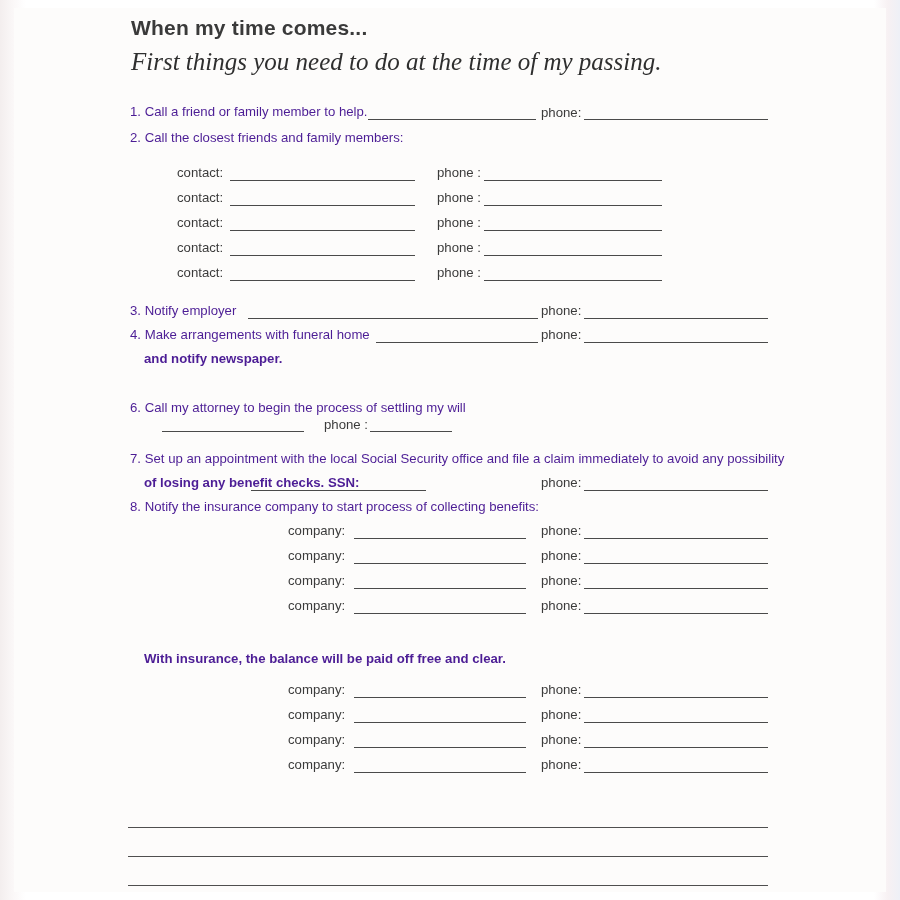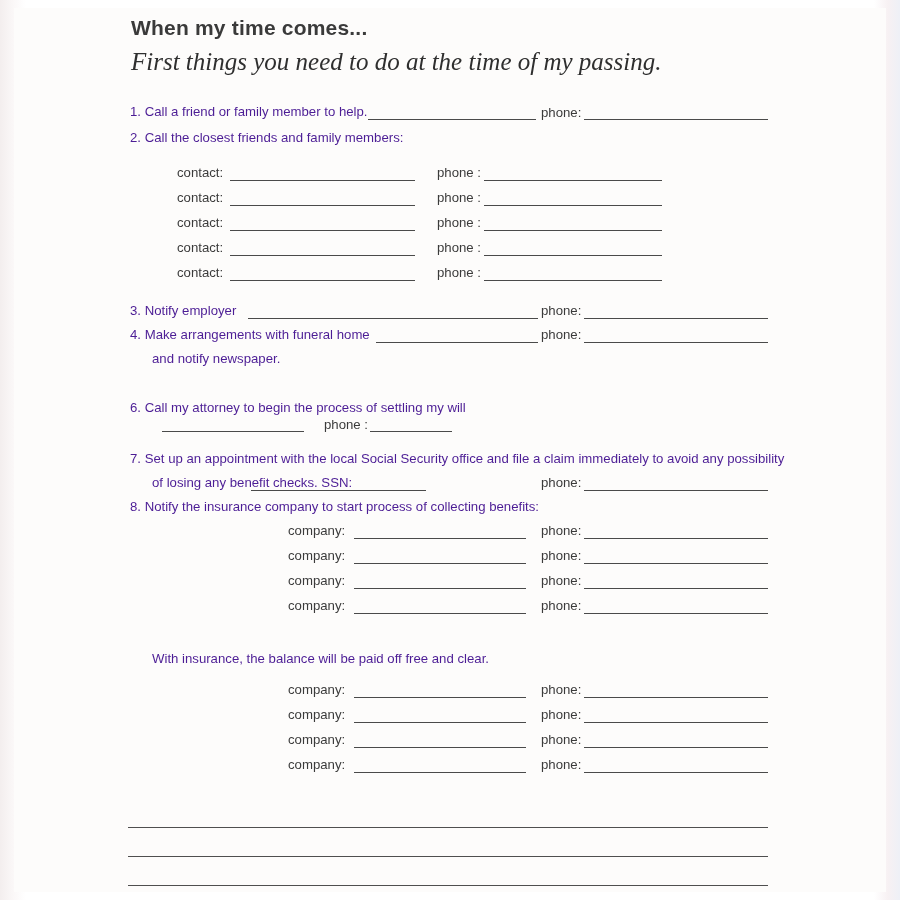--- a/index.html
+++ b/index.html
@@ -61,21 +61,21 @@
 
   
   .row {
     position: absolute;
     font-size: 13.2px;
     white-space: nowrap;
     color: #4c1d95;
     line-height: 16px;
   }
   .num-row { left: 116px; }
-  .indent-row { left: 138px; }
+  .indent-row { left: 130px; font-weight: bold; }
 
   
   .rule {
     position: absolute;
     height: 0;
     border-bottom: 1.3px solid #4a4a4a;
   }
 
   .lbl {
     position: absolute;

